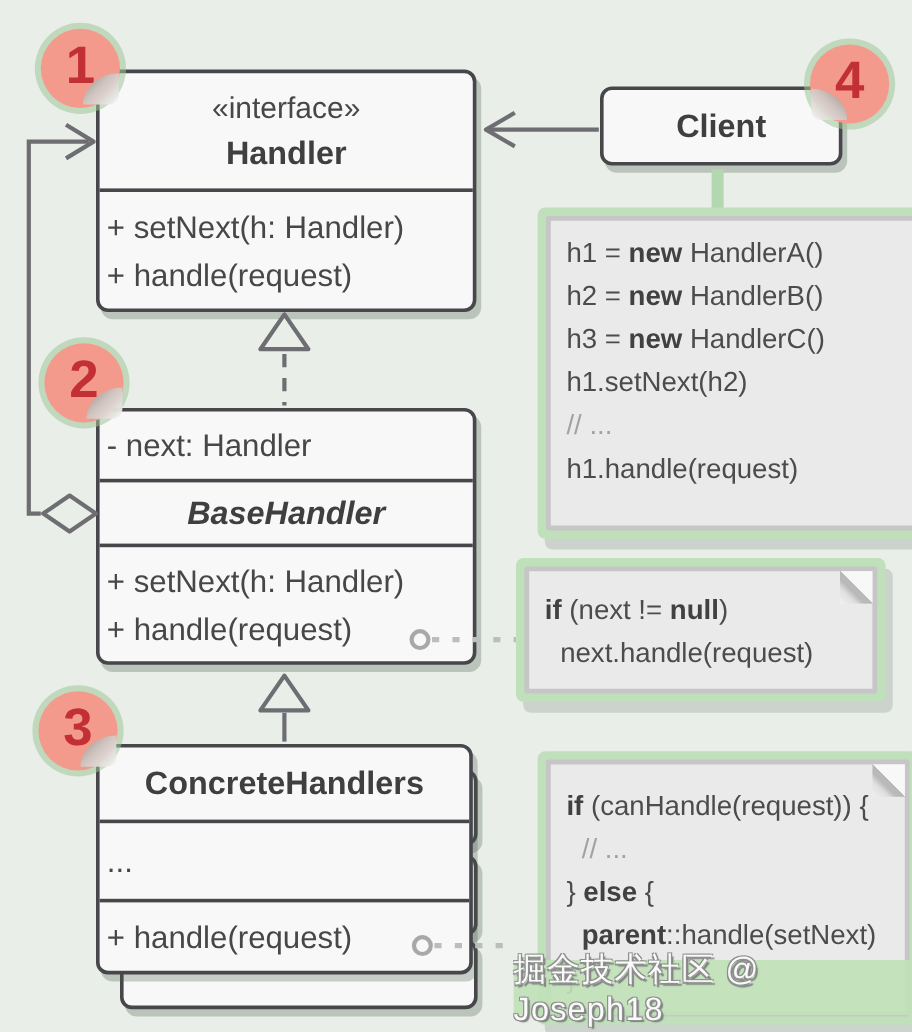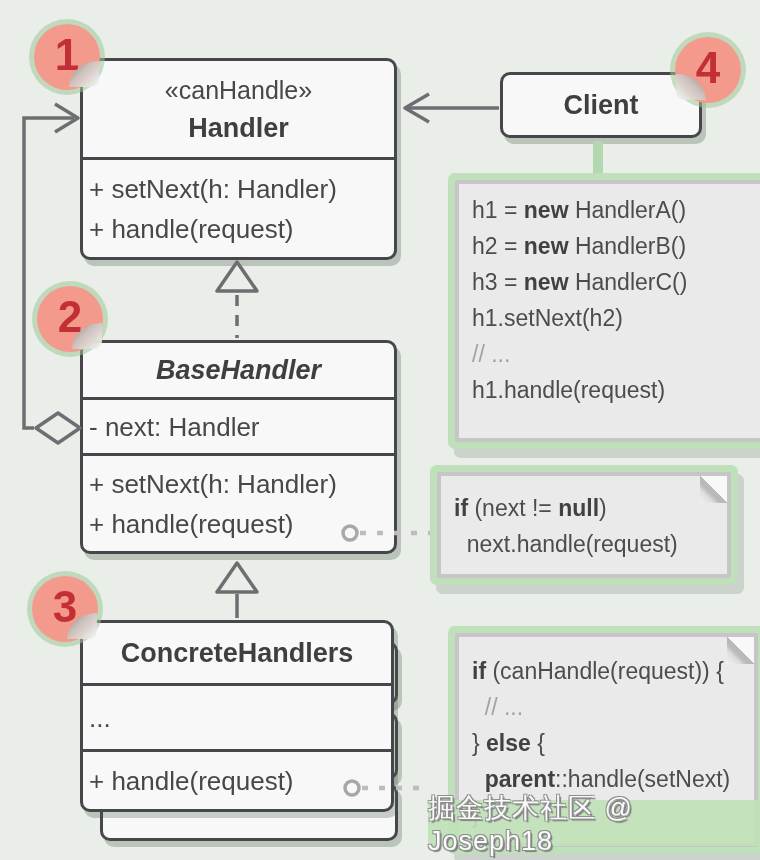--- a/index.html
+++ b/index.html
@@ -91,41 +91,41 @@
 
     <circle cx="350" cy="533" r="7" fill="#f8f8f8" stroke="#a8a8a8" stroke-width="3.5"></circle>
     <line x1="360" y1="533" x2="432" y2="533" stroke="#bdbdbd" stroke-width="4.5" stroke-dasharray="6 11"></line>
 
     <circle cx="352" cy="788" r="7" fill="#f8f8f8" stroke="#a8a8a8" stroke-width="3.5"></circle>
     <line x1="362" y1="788" x2="430" y2="788" stroke="#bdbdbd" stroke-width="4.5" stroke-dasharray="6 11"></line>
   </svg>
 
   <div class="uml-box" style="left:80px;top:58px;width:317px">
     <div class="sec center" style="height:96px">
-      <div class="stereo">«canHandle»</div>
+      <div class="stereo">«interface»</div>
       <div class="cname">Handler</div>
     </div>
     <div class="sec left" style="height:100px">
       <div class="mline">+ setNext(h: Handler)</div>
       <div class="mline">+ handle(request)</div>
     </div>
   </div>
 
   <div class="uml-box" style="left:500px;top:72px;width:202px">
     <div class="sec center" style="height:60px">
       <div class="cname">Client</div>
     </div>
   </div>
 
   <div class="uml-box" style="left:80px;top:340px;width:317px">
+    <div class="sec left" style="height:56px">
+      <div class="mline">- next: Handler</div>
+    </div>
     <div class="sec center" style="height:54px">
       <div class="cname italic">BaseHandler</div>
-    </div>
-    <div class="sec left" style="height:56px">
-      <div class="mline">- next: Handler</div>
     </div>
     <div class="sec left" style="height:98px">
       <div class="mline">+ setNext(h: Handler)</div>
       <div class="mline">+ handle(request)</div>
     </div>
   </div>
 
   <div class="behind" style="left:100px;top:641px;width:298px;height:64px"></div>
   <div class="behind" style="left:100px;top:712px;width:298px;height:68px"></div>
   <div class="behind" style="left:100px;top:783px;width:298px;height:58px"></div>

